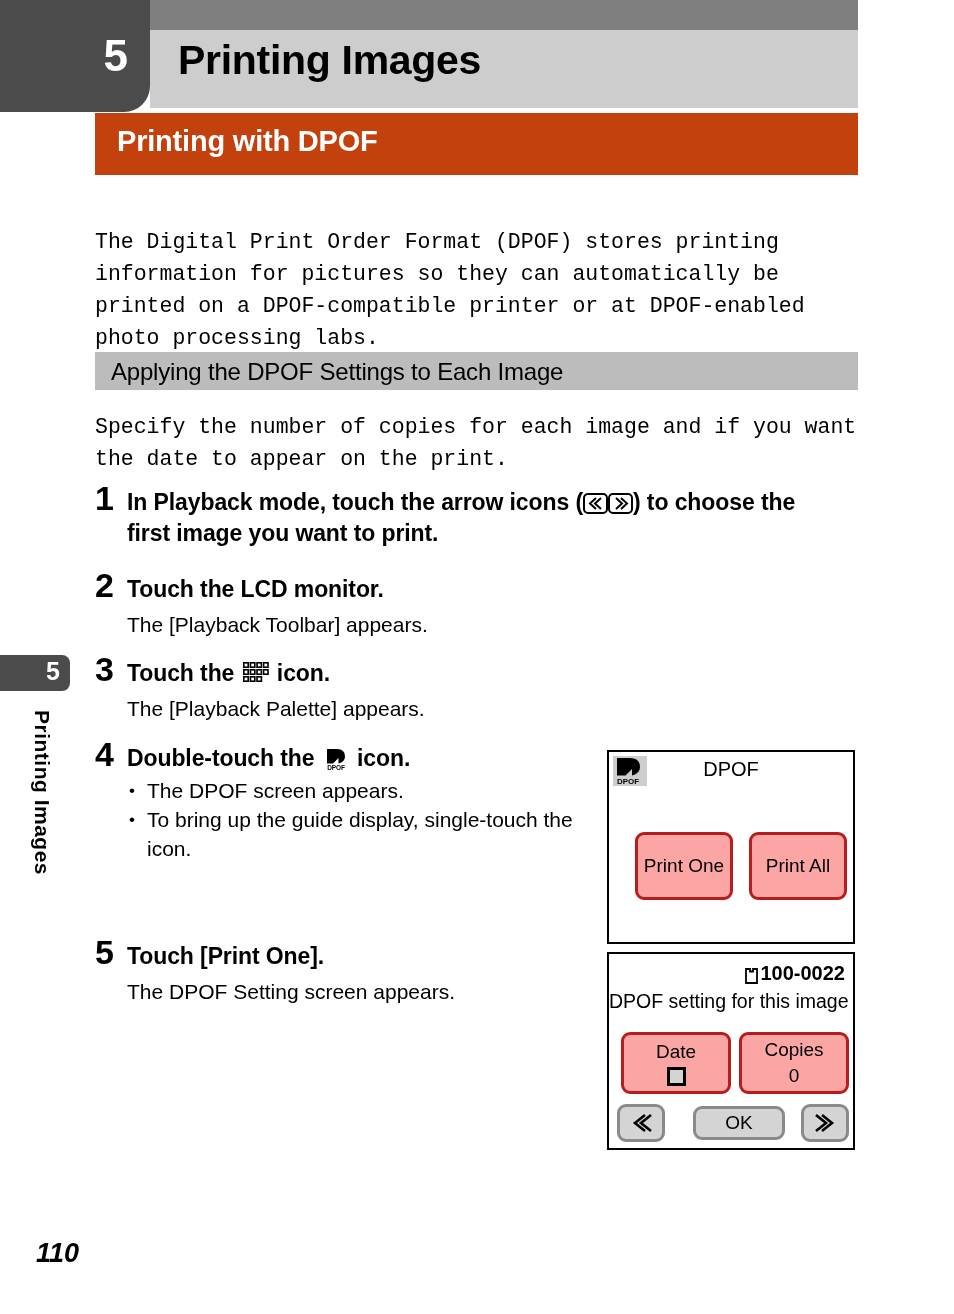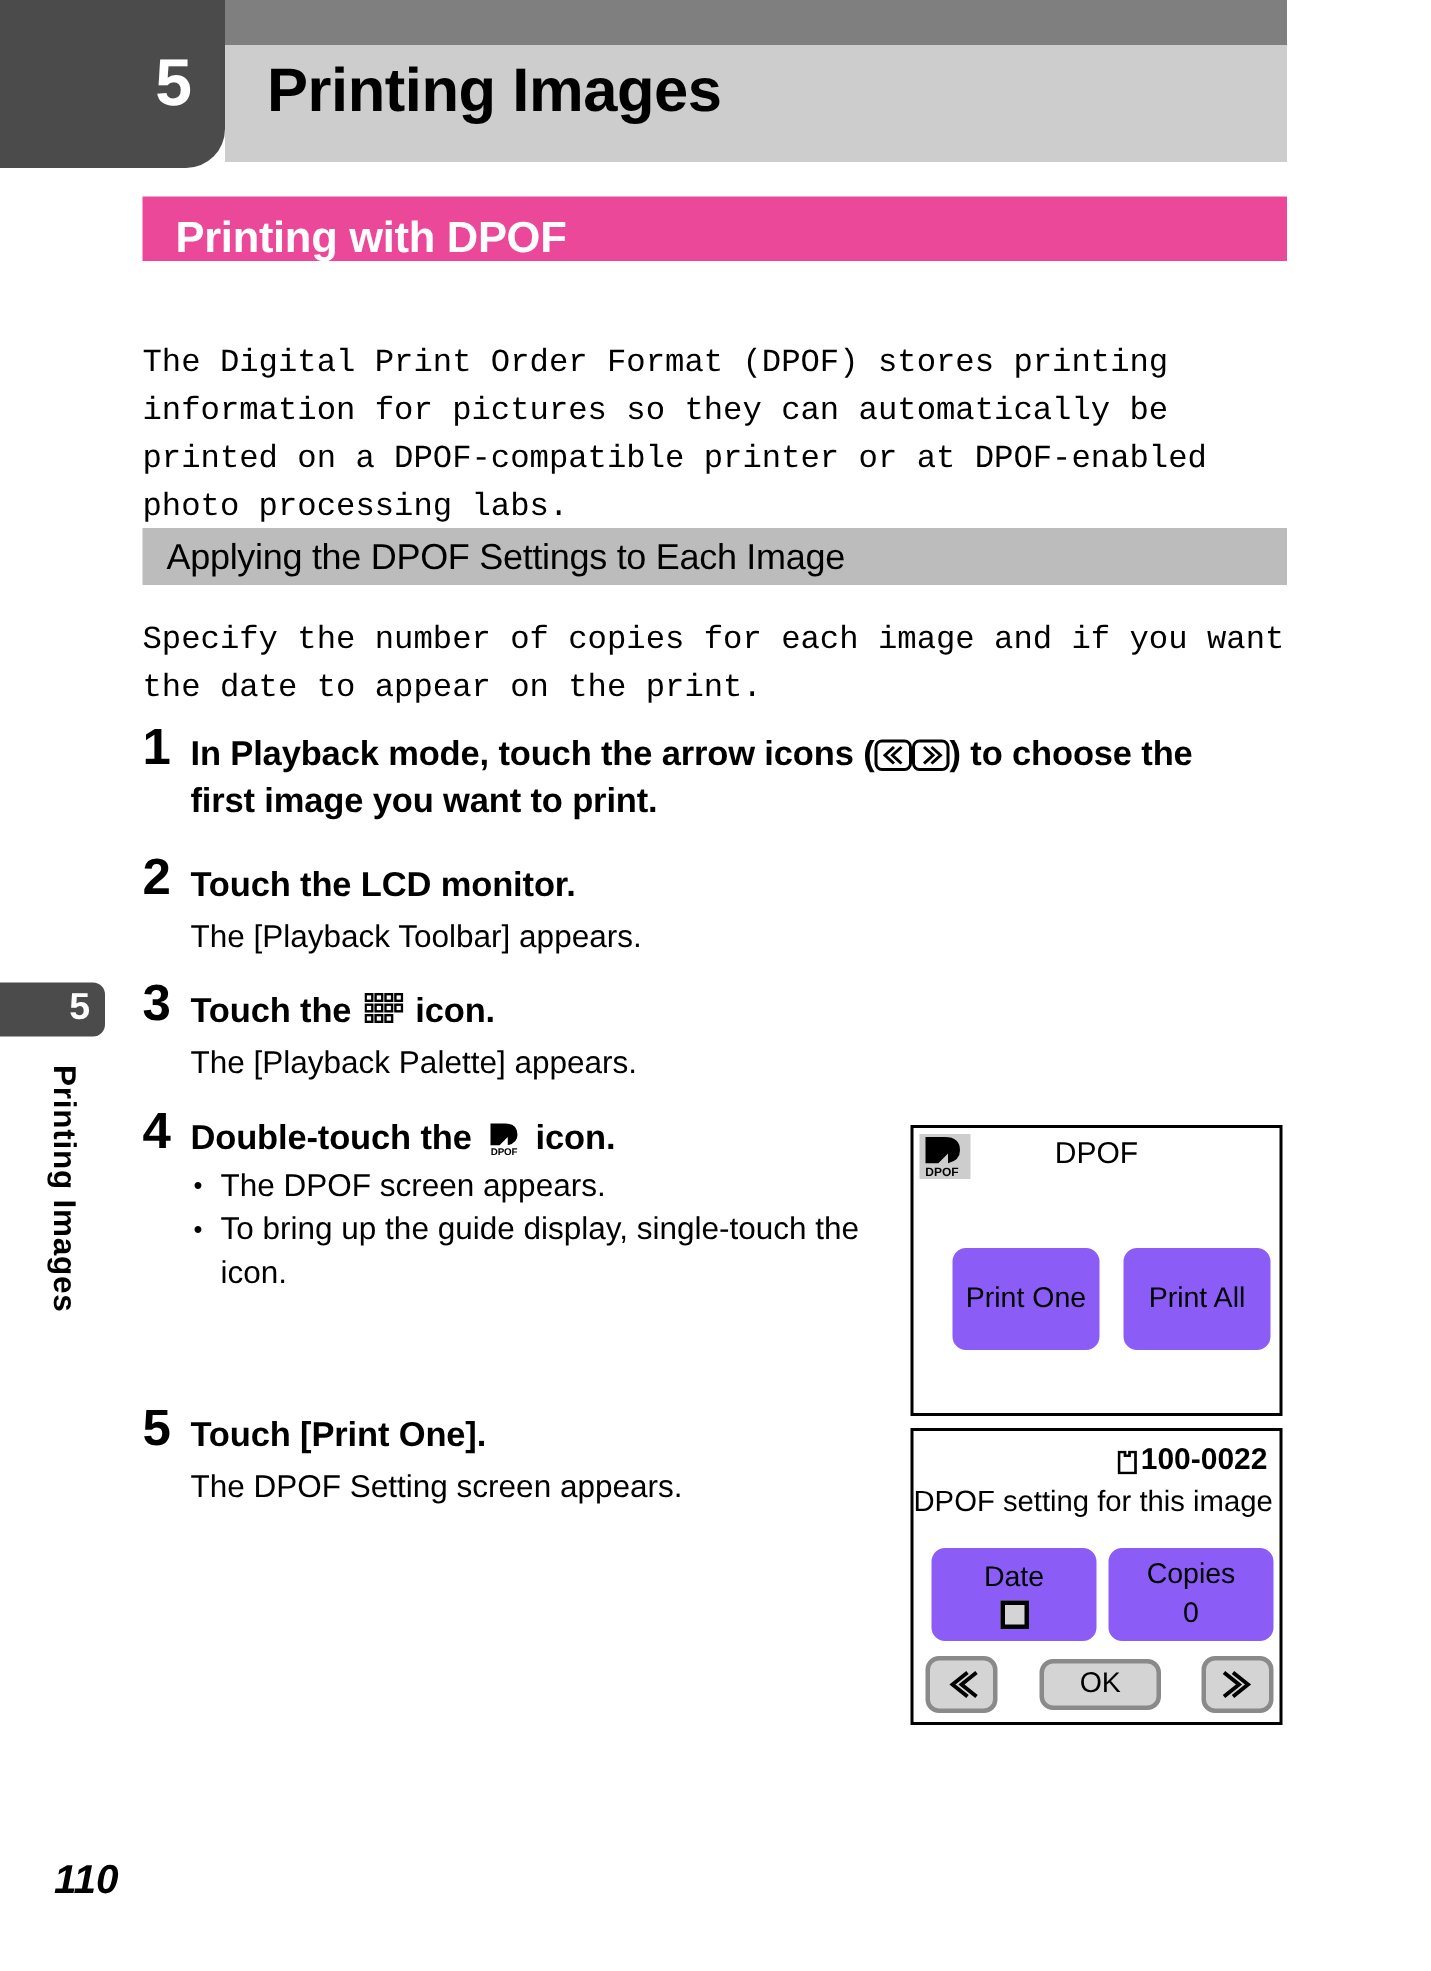--- a/index.html
+++ b/index.html
@@ -52,23 +52,23 @@
     left: 178px; top: 38px;
     font-size: 41px;
     font-weight: bold;
     letter-spacing: -0.3px;
     line-height: 1.1;
   }
 
   
   #section-bar {
     position: absolute;
-    left: 95px; top: 131px;
-    width: 763px; height: 43px;
-    background: #ec4899;
+    left: 95px; top: 113px;
+    width: 763px; height: 62px;
+    background: #c2410c;
   }
   #section-bar .label {
     position: absolute;
     left: 22px; top: 12px;
     color: #ffffff;
     font-size: 29px;
     font-weight: bold;
     letter-spacing: -0.2px;
   }
 
@@ -192,22 +192,22 @@
   .dpof-badge {
     position: absolute;
     left: 4px; top: 4px;
     width: 34px; height: 30px;
     background: #cdcdcd;
   }
   .dpof-badge svg { display: block; }
 
   .lcd-btn {
     position: absolute;
-    background: #8b5cf6;
-    border: 3px solid #8b5cf6;
+    background: #fca5a5;
+    border: 3px solid #b91c1c;
     border-radius: 9px;
     font-size: 19px;
     display: flex;
     align-items: center;
     justify-content: center;
     flex-direction: column;
     text-align: center;
     line-height: 1.25;
   }
   #btn-print-one { left: 26px; top: 80px; width: 98px; height: 68px; }
@@ -243,21 +243,21 @@
   .nav-btn {
     position: absolute;
     background: #d4d4d4;
     border: 3px solid #8a8a8a;
     border-radius: 9px;
     display: flex;
     align-items: center;
     justify-content: center;
   }
   #btn-prev { left: 8px; top: 150px; width: 48px; height: 38px; }
-  #btn-ok   { left: 84px; top: 152px; width: 81px; height: 34px;
+  #btn-ok   { left: 84px; top: 152px; width: 92px; height: 34px;
               font-size: 19px; }
   #btn-next { left: 192px; top: 150px; width: 48px; height: 38px; }
 
   
   #side-tab {
     position: absolute;
     left: 0; top: 655px;
     width: 70px; height: 36px;
     background: #4b4b4b;
     border-top-right-radius: 8px;

